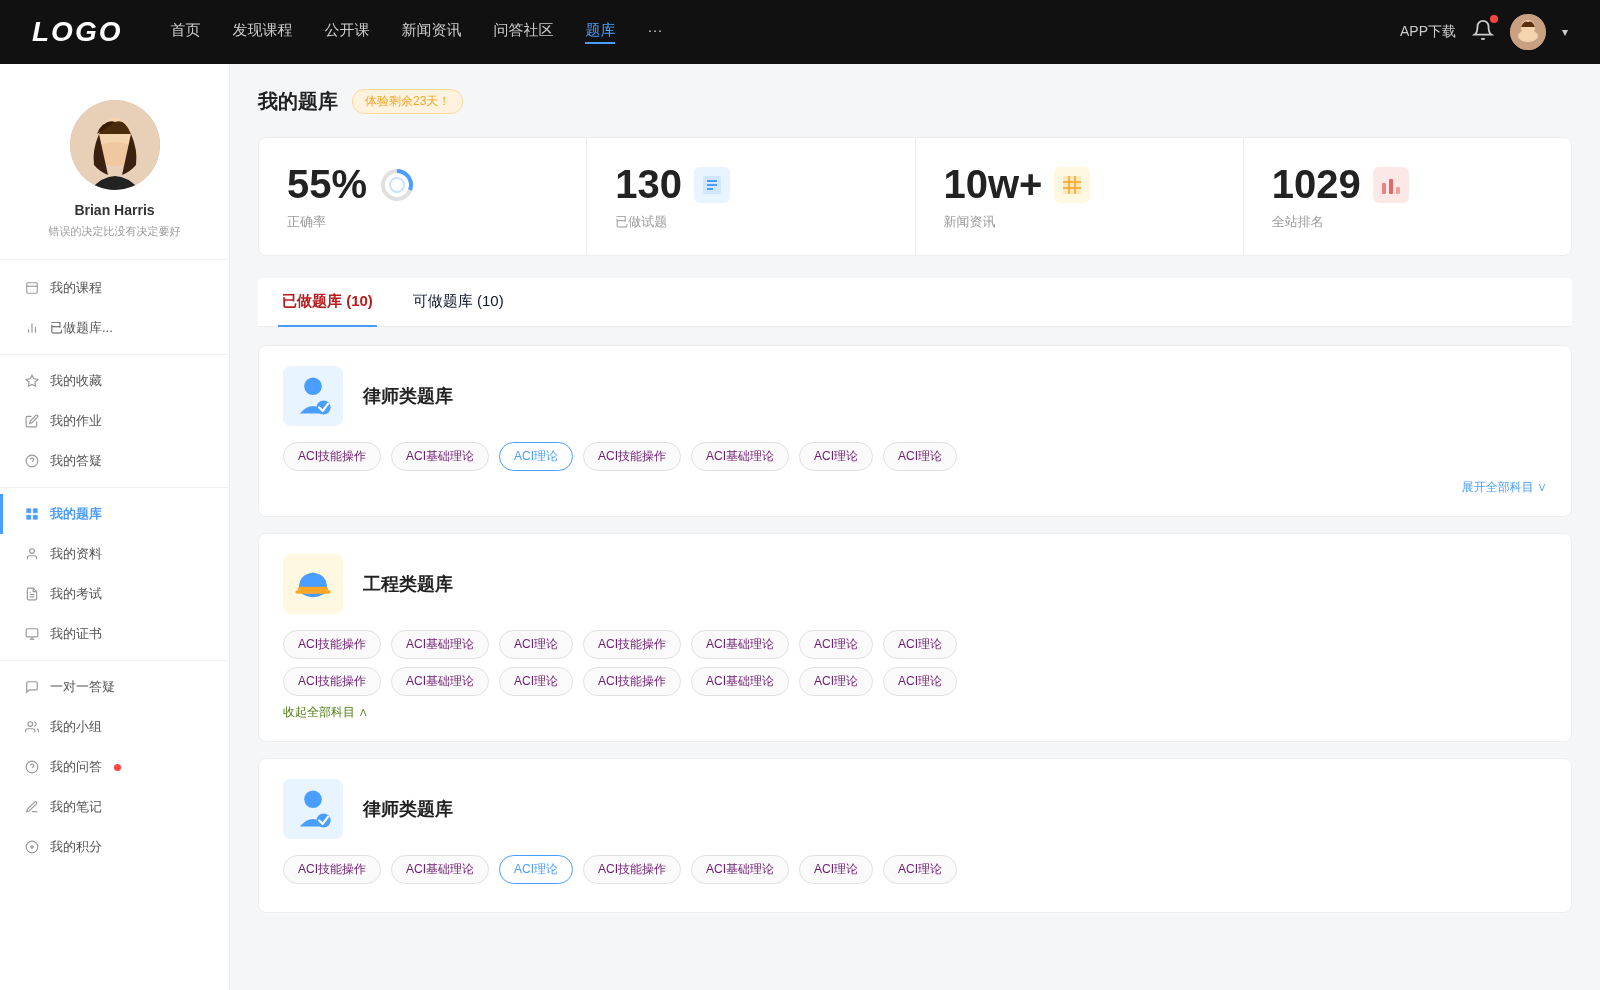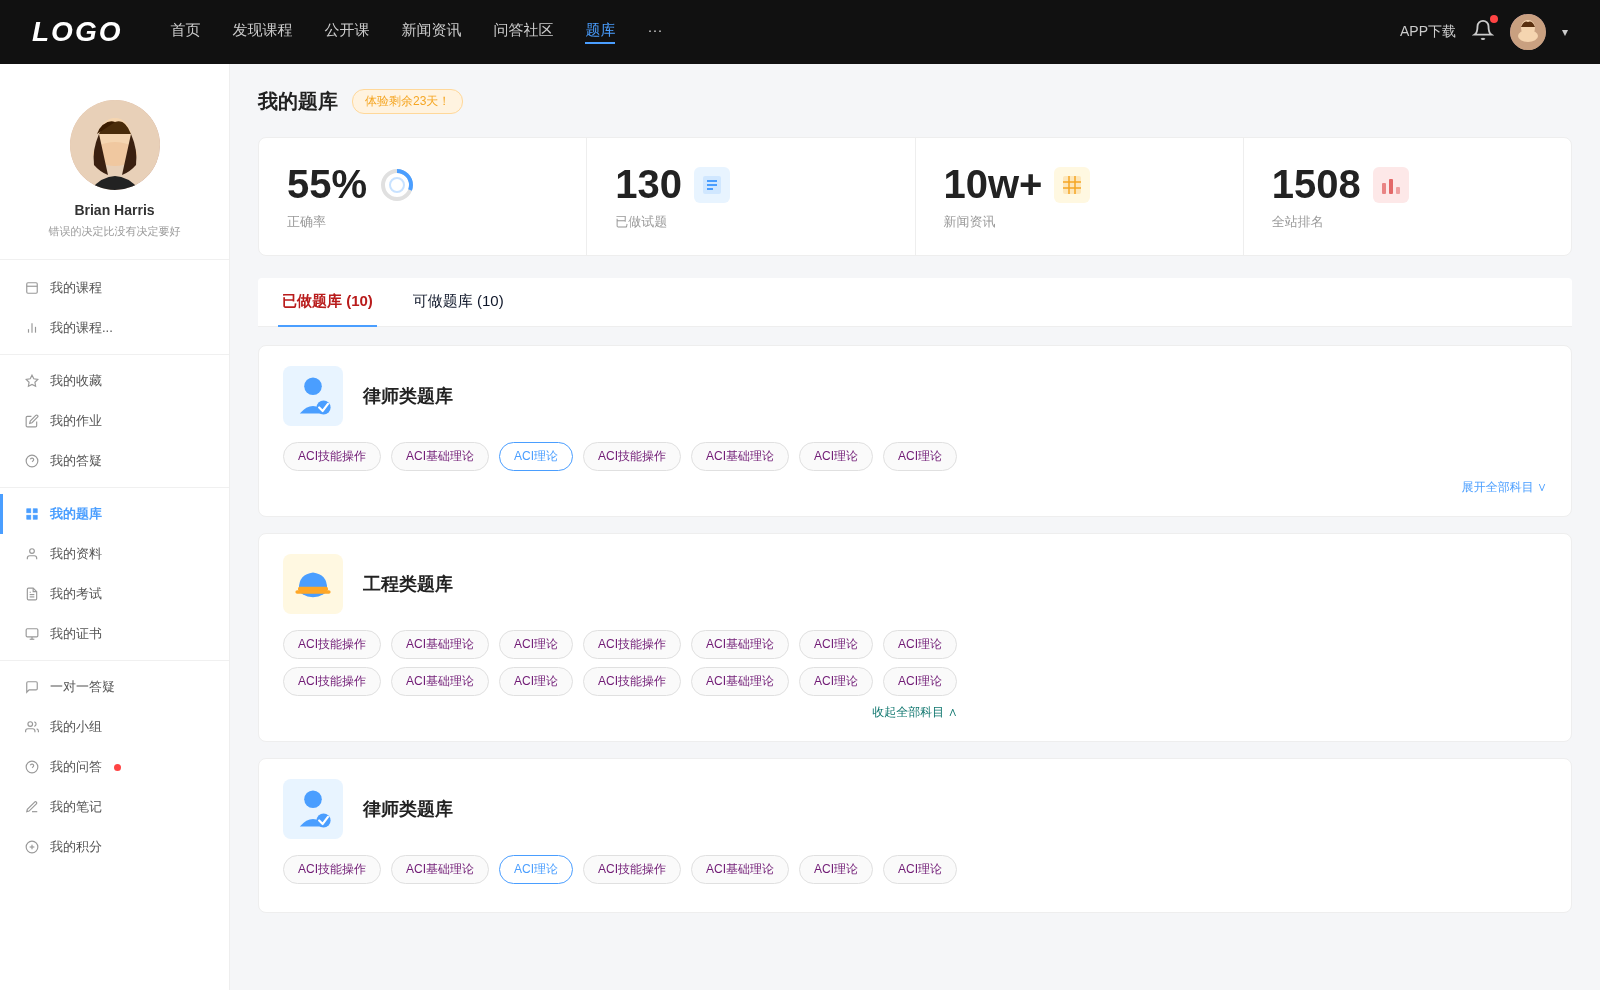--- a/index.html
+++ b/index.html
@@ -323,23 +323,23 @@
       background: #fff;
     }
     .expand-link {
       text-align: right;
       font-size: 12px;
       color: #4a9eff;
       cursor: pointer;
       margin-top: 6px;
     }
     .collapse-link {
-      text-align: center;
+      text-align: left;
       font-size: 12px;
-      color: #0f766e;
+      color: #4d7c0f;
       cursor: pointer;
       margin-top: 6px;
     }
 
     
     .pie-icon {
       width: 36px;
       height: 36px;
     }
   </style>
@@ -415,21 +415,21 @@
       </li>
 
       <li class="sidebar-menu-item">
         <span class="menu-icon">
           <svg width="14" height="14" viewBox="0 0 24 24" fill="none" stroke="currentColor" stroke-width="2">
               <line x1="18" y1="20" x2="18" y2="10"></line>
               <line x1="12" y1="20" x2="12" y2="4"></line>
               <line x1="6" y1="20" x2="6" y2="14"></line>
             </svg>
         </span>
-        <span>我的课程...</span>
+        <span>已做题库...</span>
       </li>
       <hr class="menu-divider">
 
       <li class="sidebar-menu-item">
         <span class="menu-icon">
           <svg width="14" height="14" viewBox="0 0 24 24" fill="none" stroke="currentColor" stroke-width="2">
               <polygon points="12,2 15.09,8.26 22,9.27 17,14.14 18.18,21.02 12,17.77 5.82,21.02 7,14.14 2,9.27 8.91,8.26"></polygon>
             </svg>
         </span>
         <span>我的收藏</span>
@@ -609,21 +609,21 @@
               <line x1="9" y1="3" x2="9" y2="21" stroke="#f5a623" stroke-width="1.5"></line>
               <line x1="15" y1="3" x2="15" y2="21" stroke="#f5a623" stroke-width="1.5"></line>
             </svg>
           </span>
         </div>
         <div class="stat-label">新闻资讯</div>
       </div>
 
       <div class="stat-item">
         <div class="stat-top">
-          <span class="stat-value">1508</span>
+          <span class="stat-value">1029</span>
           <span class="stat-icon" style="background:#fde8e8; border-radius:6px;">
             <svg width="24" height="24" viewBox="0 0 24 24" fill="none">
               <rect x="3" y="10" width="4" height="11" fill="#e05a5a" opacity="0.7" rx="1"></rect>
               <rect x="10" y="6" width="4" height="15" fill="#e05a5a" opacity="0.9" rx="1"></rect>
               <rect x="17" y="14" width="4" height="7" fill="#e05a5a" opacity="0.5" rx="1"></rect>
             </svg>
           </span>
         </div>
         <div class="stat-label">全站排名</div>
       </div>

